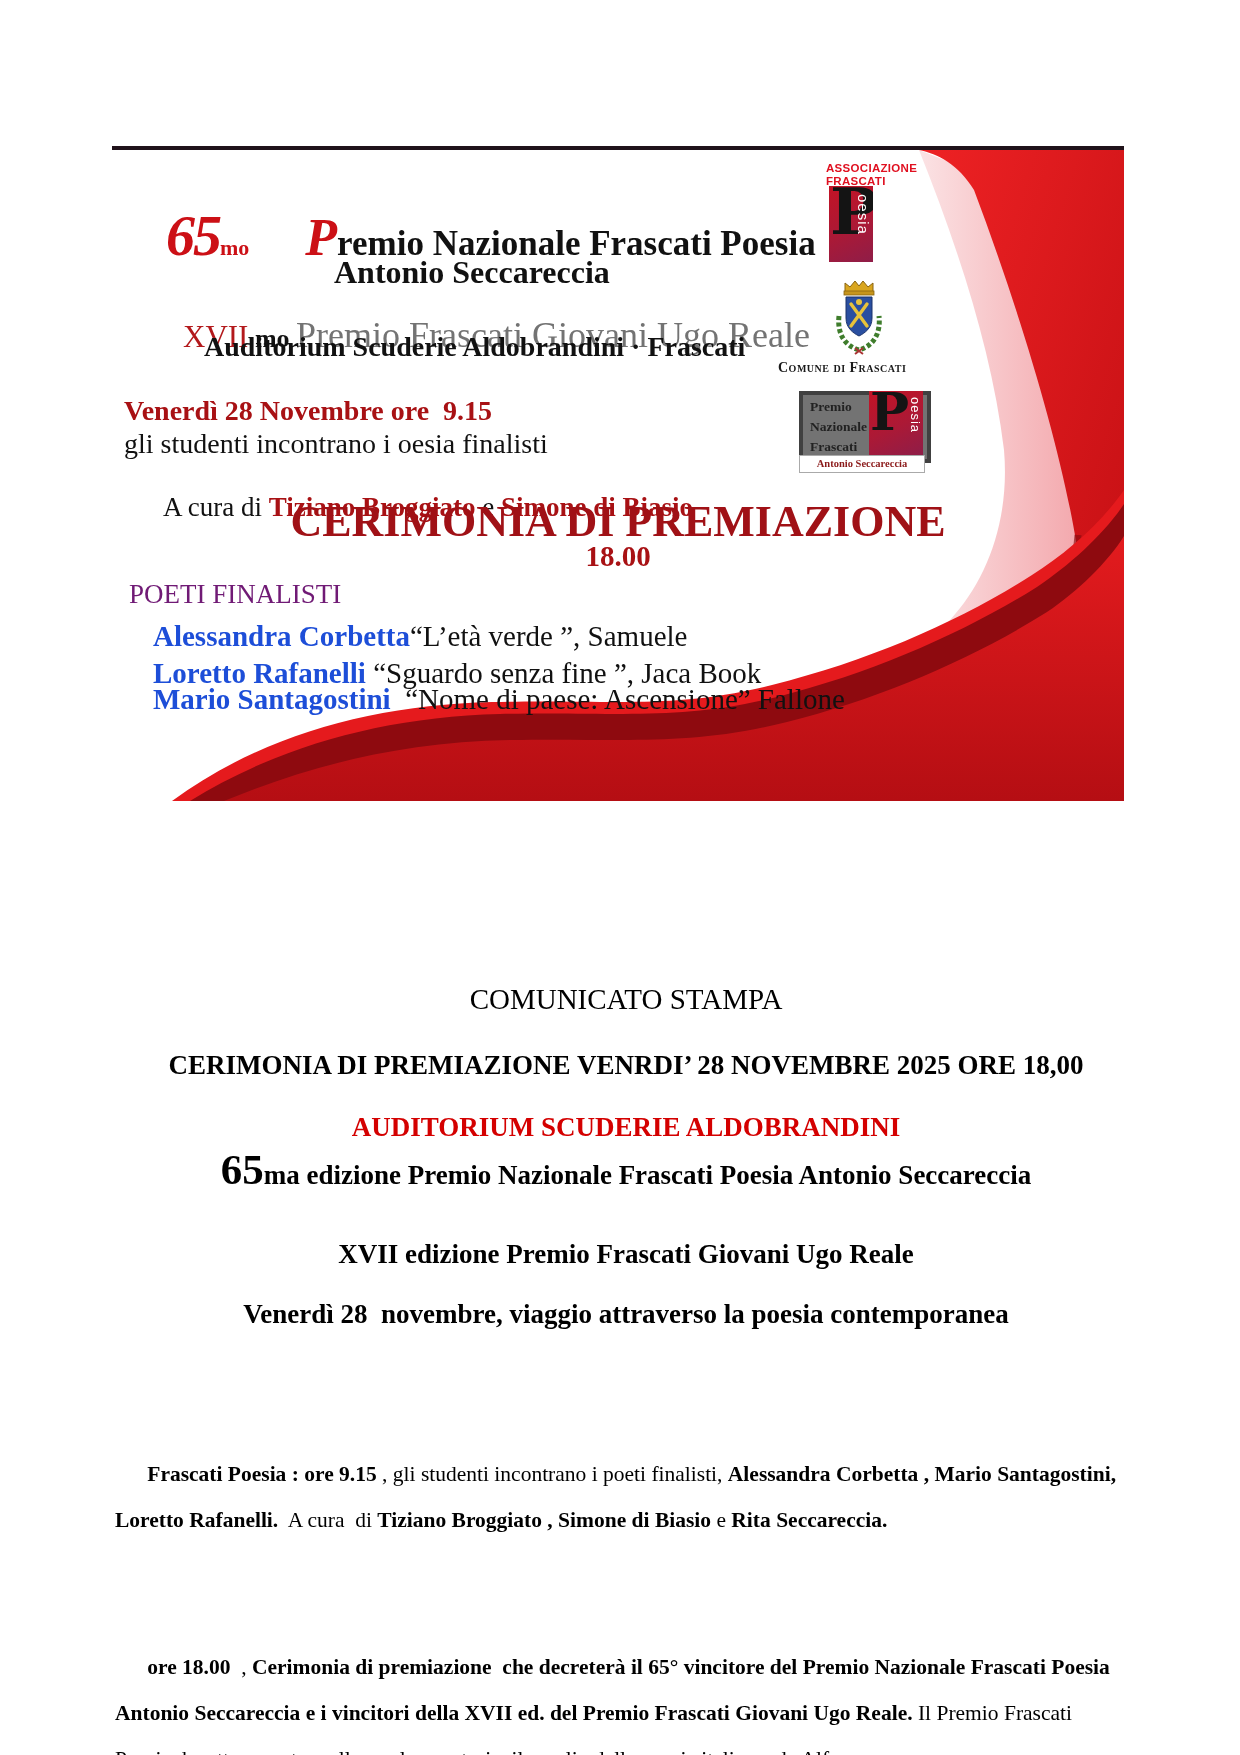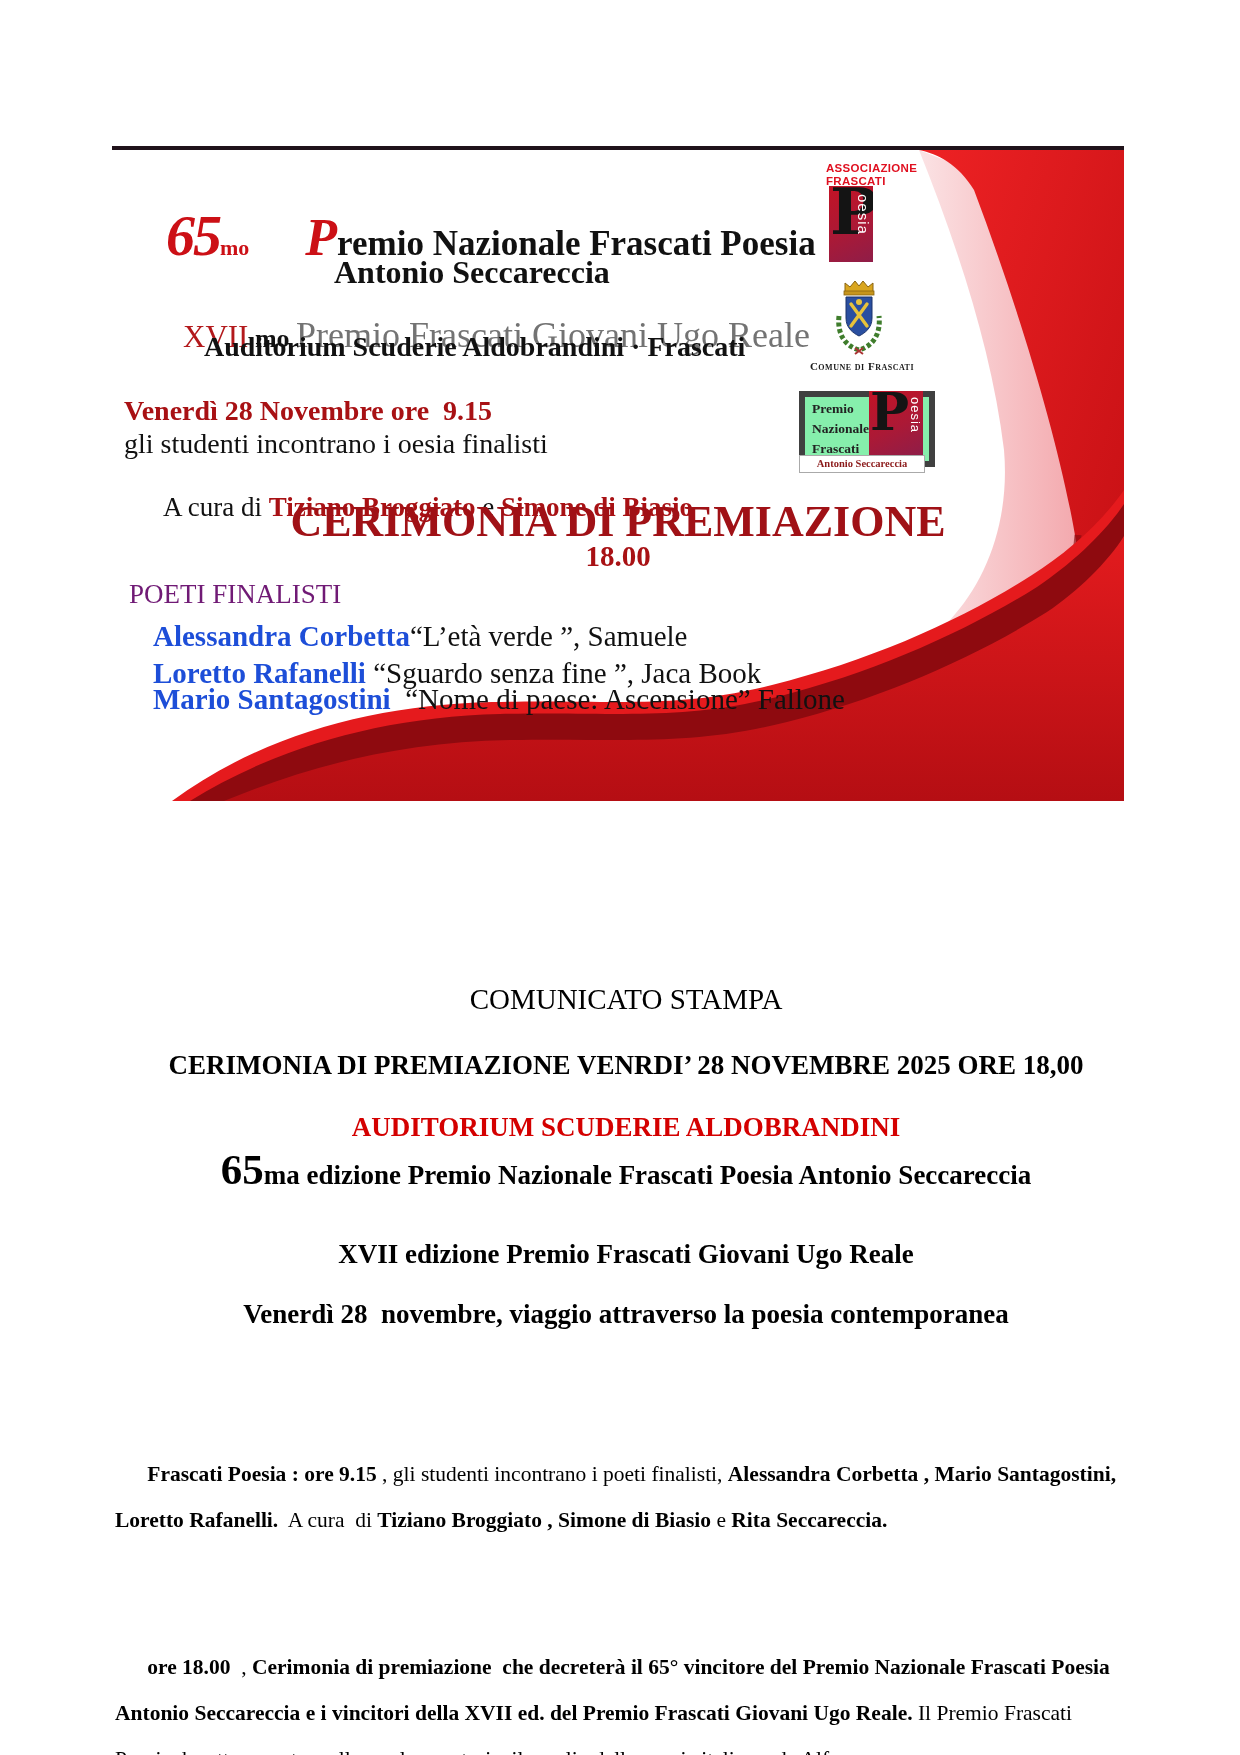--- a/index.html
+++ b/index.html
@@ -35,24 +35,24 @@
       line-height:12.5px;letter-spacing:.3px;}
   .poesia-logo{position:absolute;overflow:hidden;
       background:linear-gradient(155deg,#c31325 0%,#ab1936 55%,#8f1d48 100%);}
   .poesia-logo .pp{position:absolute;font-family:"DejaVu Serif",serif;font-weight:bold;color:#141414;}
   .poesia-logo .vert{position:absolute;writing-mode:vertical-rl;color:#fff;
       font-family:"Liberation Sans",sans-serif;letter-spacing:1px;}
   .logo1{left:717px;top:36px;width:44px;height:76px;}
   .logo1 .pp{font-size:64px;left:1px;top:-12px;}
   .logo1 .vert{font-size:15px;right:1px;top:8px;}
   .crest{position:absolute;left:719px;top:128px;width:56px;height:80px;}
-  .comune-label{position:absolute;left:666px;top:210px;width:168px;text-align:center;
-      font-variant:small-caps;font-weight:bold;font-size:11px;color:#1a1a1a;letter-spacing:.5px;}
+  .comune-label{position:absolute;left:666px;top:210px;width:168px;
+      font-variant:small-caps;font-weight:bold;font-size:14px;color:#1a1a1a;letter-spacing:.5px;}
   .premio-box{position:absolute;left:687px;top:241px;width:124px;height:64px;
-      border:6px solid #404040;background:#86efac;text-decoration:underline;}
+      border:4px solid #404040;background:#737373;text-decoration:underline;}
   .premio-box .txt{position:absolute;left:7px;top:2px;font-size:13.5px;font-weight:bold;
       color:#222;line-height:20px;}
   .premio-mini{left:757px;top:241px;width:54px;height:64px;}
   .premio-mini .pp{font-size:52px;left:1px;top:-10px;}
   .premio-mini .vert{font-size:13px;right:0px;top:6px;}
   .antonio-bar{position:absolute;left:687px;top:305px;width:124px;height:16px;background:#fff;
       border:1px solid #aaa;text-align:center;font-size:10.5px;font-weight:bold;color:#8b1a1a;
       line-height:15px;}
   
   .press{position:absolute;left:115px;top:984px;width:1022px;}

